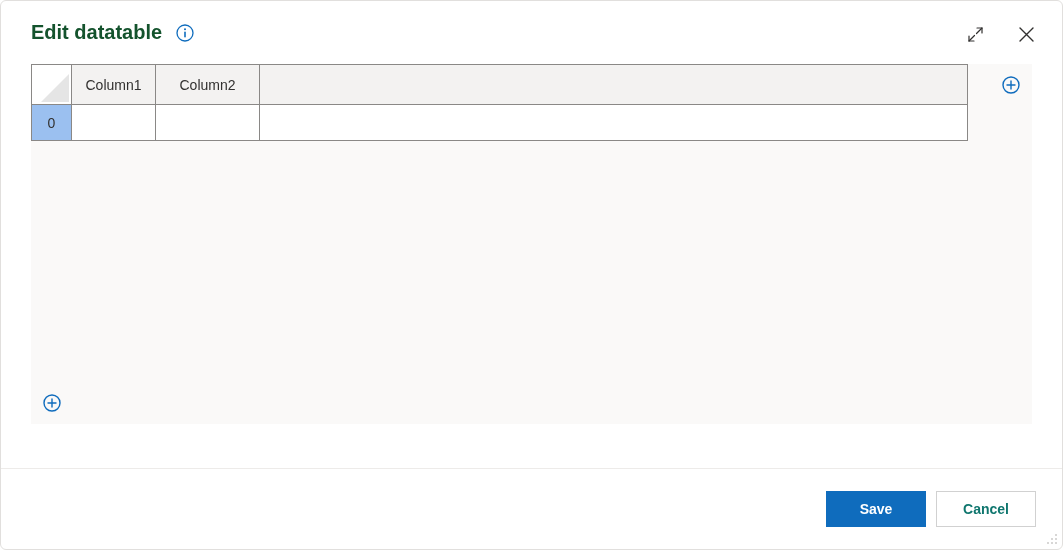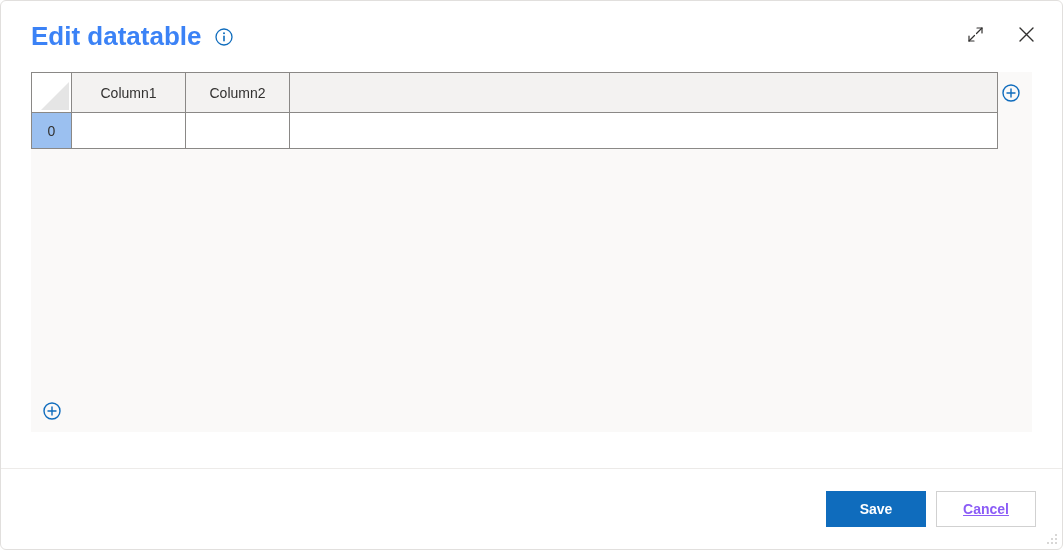--- a/index.html
+++ b/index.html
@@ -23,23 +23,23 @@
       position: relative;
       background: #fff;
     }
     .dialog-header {
       display: flex;
       align-items: center;
       padding: 20px 30px 10px 30px;
       gap: 14px;
     }
     .dialog-title {
-      font-size: 26px;
+      font-size: 20px;
       font-weight: 600;
-      color: #3b82f6;
+      color: #14532d;
     }
     .info-icon {
       width: 18px;
       height: 18px;
       display: flex;
       align-items: center;
       justify-content: center;
       cursor: pointer;
     }
     .header-controls {
@@ -99,21 +99,21 @@
       border-width: 0 0 28px 28px;
       border-color: transparent transparent #e5e5e5 transparent;
     }
     .col-header {
       height: 40px;
       background: #f3f2f1;
       font-size: 14px;
       color: #323130;
       padding: 0 8px;
     }
-    .col-h1 { width: 114px; }
+    .col-h1 { width: 84px; }
     .col-h2 { width: 104px; }
     .col-h3 { width: 708px; }
     .row-header {
       width: 40px;
       height: 36px;
       background: #9bc0f0;
       font-size: 14px;
       color: #323130;
     }
     .data-cell {
@@ -158,23 +158,22 @@
       cursor: pointer;
       border: 1px solid transparent;
     }
     .btn-primary {
       background: #0f6cbd;
       color: #fff;
       border-color: #0f6cbd;
     }
     .btn-secondary {
       background: #fff;
-      color: #8b5cf6;
+      color: #0f766e;
       border-color: #d1d1d1;
-      text-decoration: underline;
     }
     .resize-grip {
       position: absolute;
       right: 4px;
       bottom: 4px;
       width: 14px;
       height: 14px;
       opacity: 0.45;
     }
   </style>

